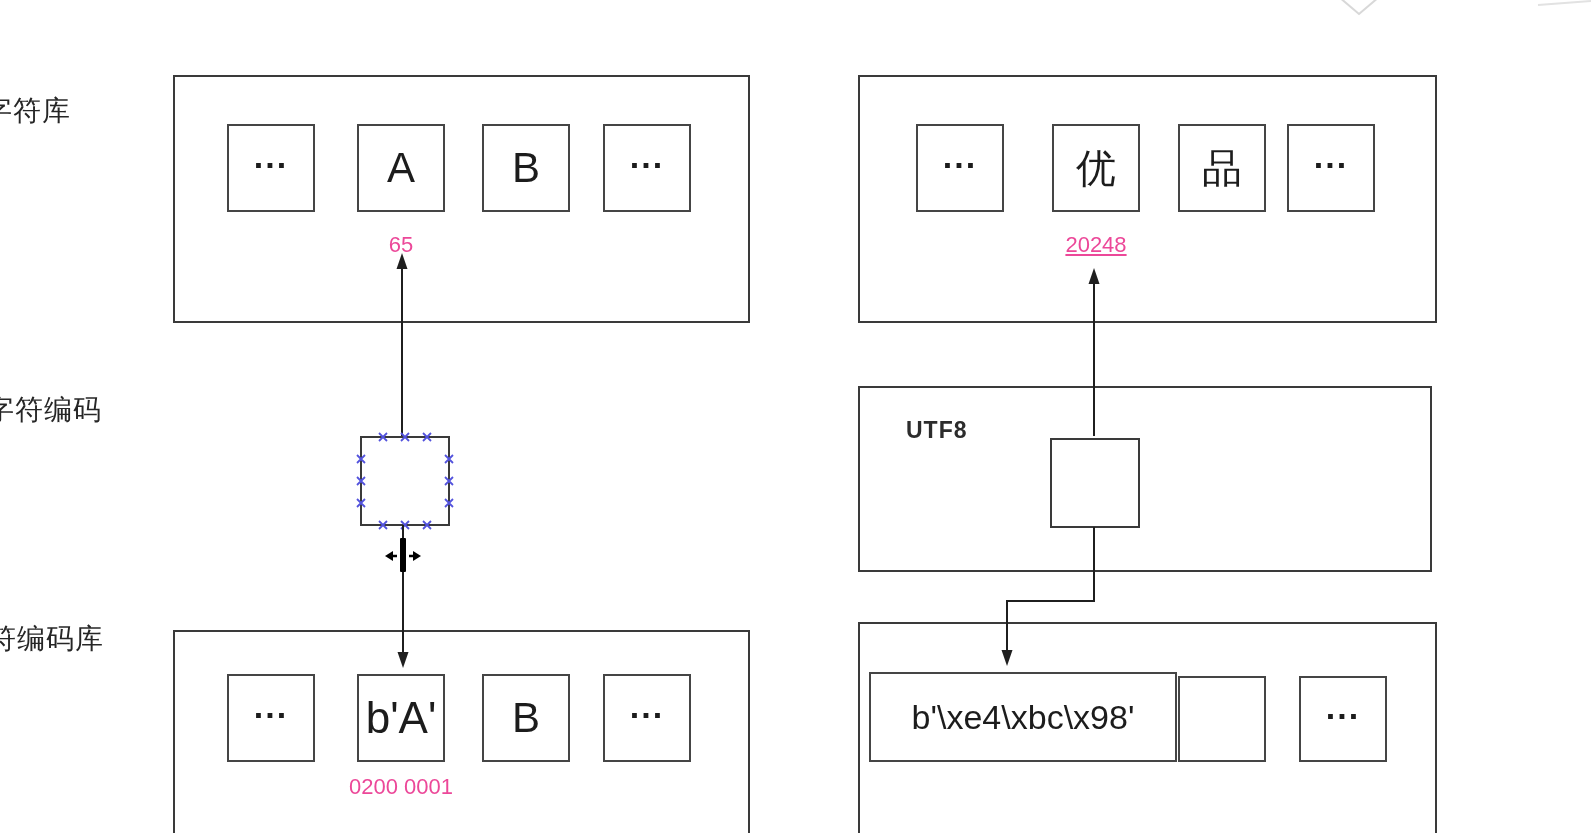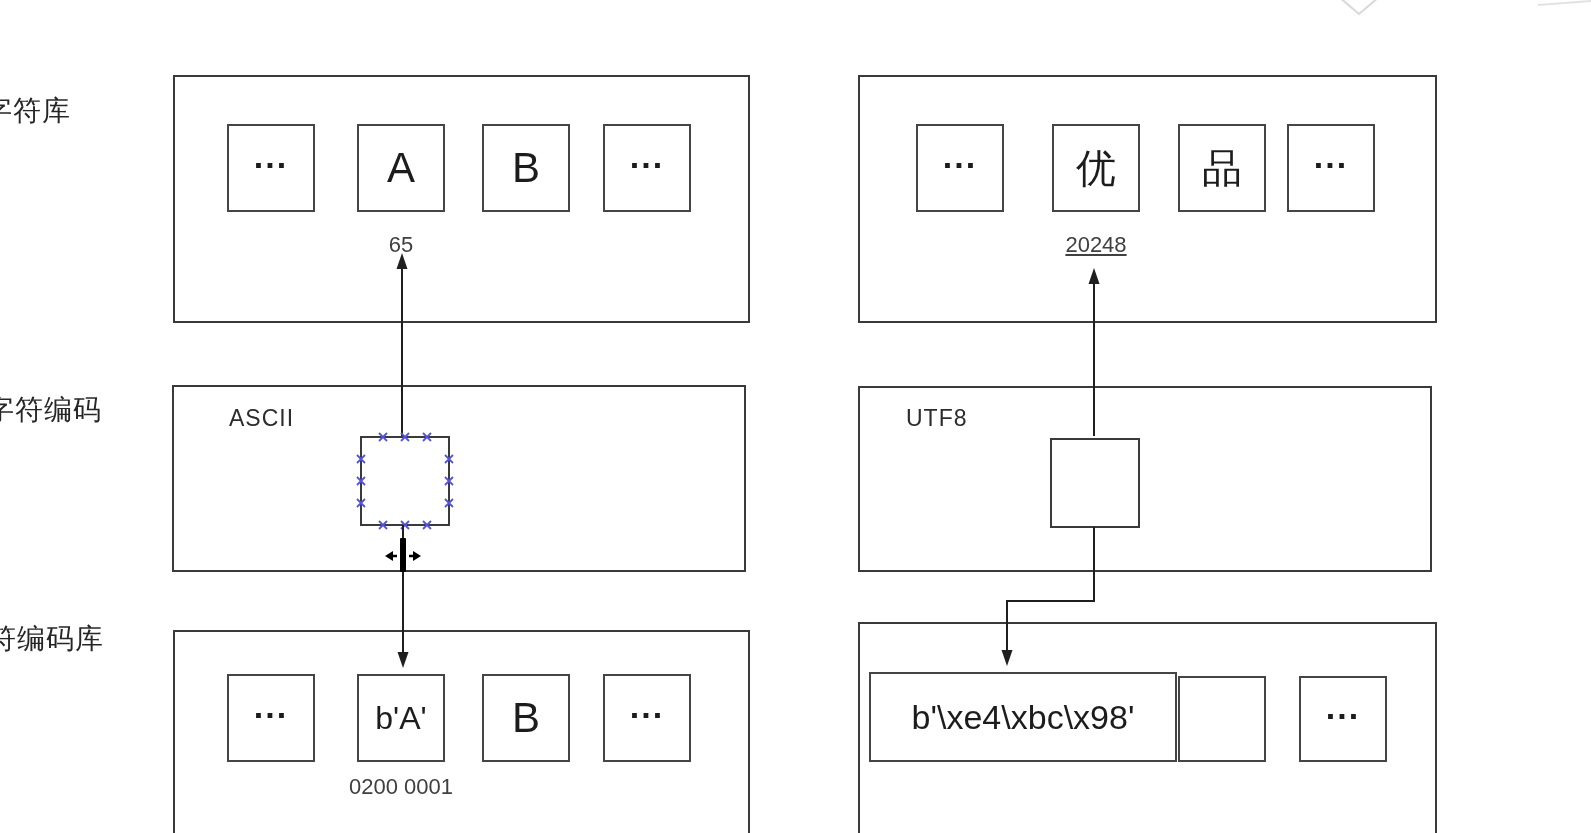--- a/index.html
+++ b/index.html
@@ -17,24 +17,24 @@
   }
   .cell{
     position:absolute;border:2px solid #454545;background:#fff;
     box-sizing:border-box;display:flex;align-items:center;justify-content:center;
     font-size:42px;color:#1c1c1c;
   }
   .cell .t{display:block;}
   .cell.dots{font-weight:bold;font-size:34px;}
   .cell.dots .t{transform:translateY(-30%);letter-spacing:2px;}
   .cell.cjk{font-size:40px;}
-  .cell.bytes{font-size:32px;}
+  .cell.bytes{font-size:44px;}
   .cell.bytes-wide{font-size:34px;}
   .code-label{
-    position:absolute;transform:translateX(-50%);font-size:22px;color:#404040;
+    position:absolute;transform:translateX(-50%);font-size:22px;color:#ec4899;
     white-space:nowrap;
   }
   .enc-label{
     position:absolute;font-size:23px;color:#2c2c2c;letter-spacing:1px;
   }
   .plain-square{
     position:absolute;border:2px solid #3a3a3a;background:#fff;box-sizing:border-box;
   }
   svg.overlay{position:absolute;left:0;top:0;pointer-events:none;}
 </style>
@@ -56,23 +56,20 @@
     </div>
     <div class="cell" style="left:307px;top:47px;width:88px;height:88px;">
       <span class="t">B</span>
     </div>
     <div class="cell dots" style="left:428px;top:47px;width:88px;height:88px;">
       <span class="t">...</span>
     </div>
     <div class="code-label" style="left:226px;top:155px;">65</div>
   </div>
 
-  <div class="box" style="left:172px;top:385px;width:574px;height:187px;">
-    <div class="enc-label" style="left:55px;top:18px;">ASCII</div>
-  </div>
 
   <div class="box" style="left:173px;top:630px;width:577px;height:240px;">
     <div class="cell dots" style="left:52px;top:42px;width:88px;height:88px;">
       <span class="t">...</span>
     </div>
     <div class="cell bytes" style="left:182px;top:42px;width:88px;height:88px;">
       <span class="t">b'A'</span>
     </div>
     <div class="cell" style="left:307px;top:42px;width:88px;height:88px;">
       <span class="t">B</span>
@@ -93,21 +90,21 @@
     <div class="cell cjk" style="left:318px;top:47px;width:88px;height:88px;">
       <span class="t">品</span>
     </div>
     <div class="cell dots" style="left:427px;top:47px;width:88px;height:88px;">
       <span class="t">...</span>
     </div>
     <div class="code-label" style="left:236px;top:155px;text-decoration:underline;">20248</div>
   </div>
 
   <div class="box" style="left:858px;top:386px;width:574px;height:186px;">
-    <div class="enc-label" style="left:46px;top:17px;">UTF8</div>
+    <div class="enc-label" style="left:46px;top:29px;font-weight:bold;">UTF8</div>
     <div class="plain-square" style="left:190px;top:50px;width:90px;height:90px;"></div>
   </div>
 
   <div class="box" style="left:858px;top:622px;width:579px;height:248px;">
     <div class="cell bytes-wide" style="left:9px;top:48px;width:308px;height:90px;">
       <span class="t">b'\xe4\xbc\x98'</span>
     </div>
     <div class="cell" style="left:318px;top:52px;width:88px;height:86px;">
       <span class="t"></span>
     </div>

